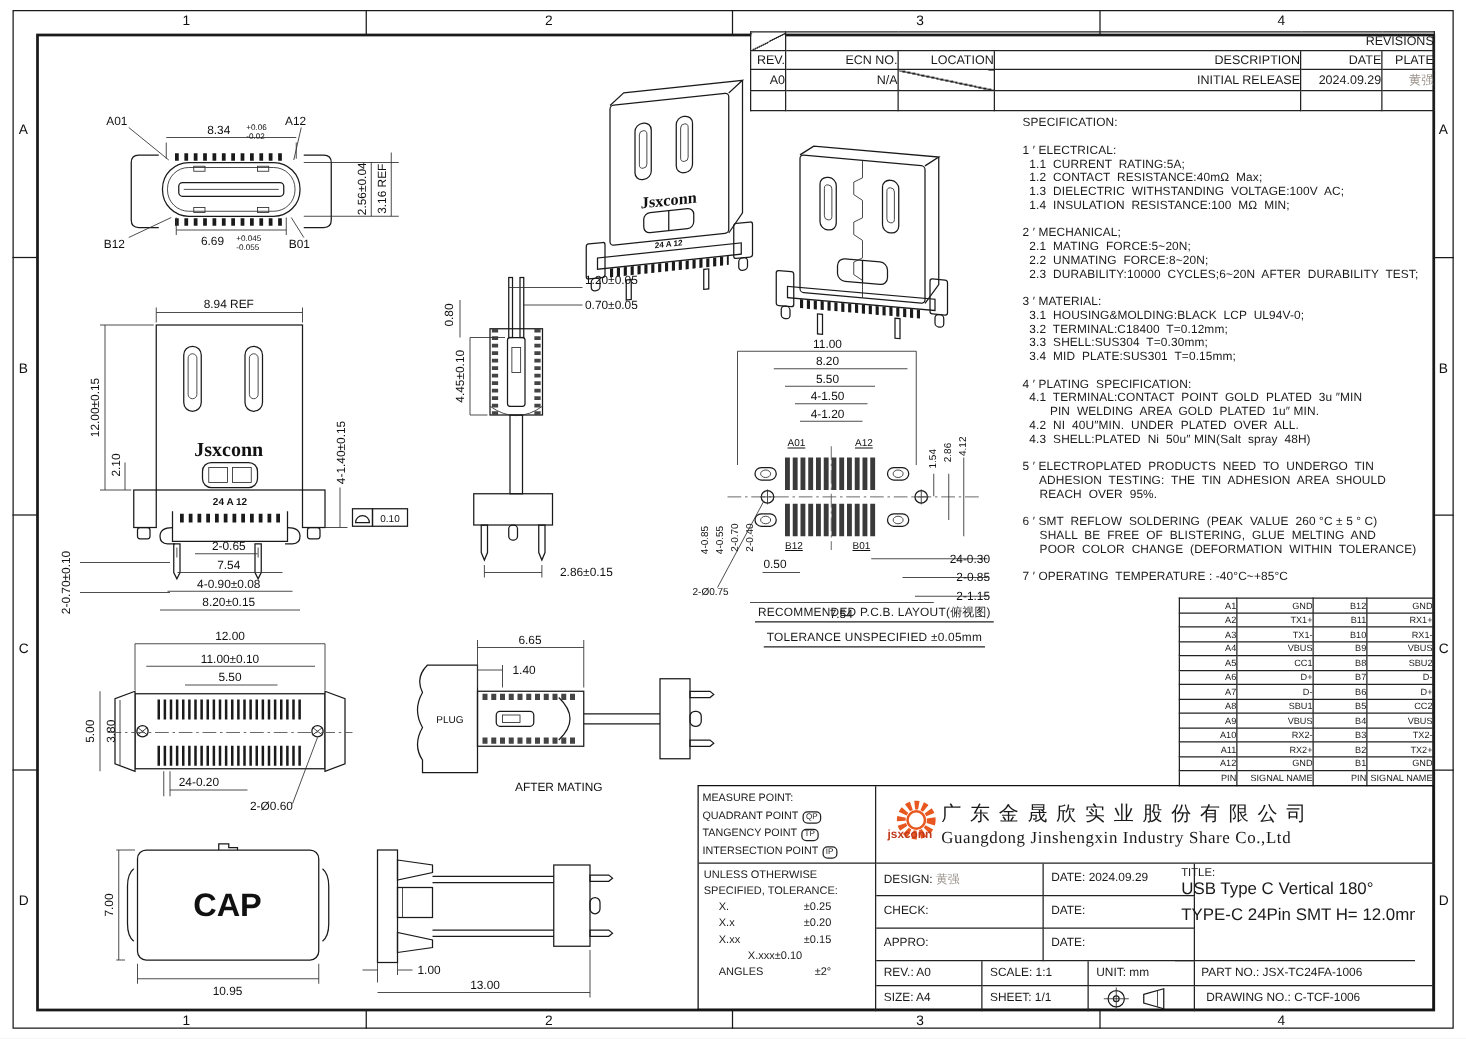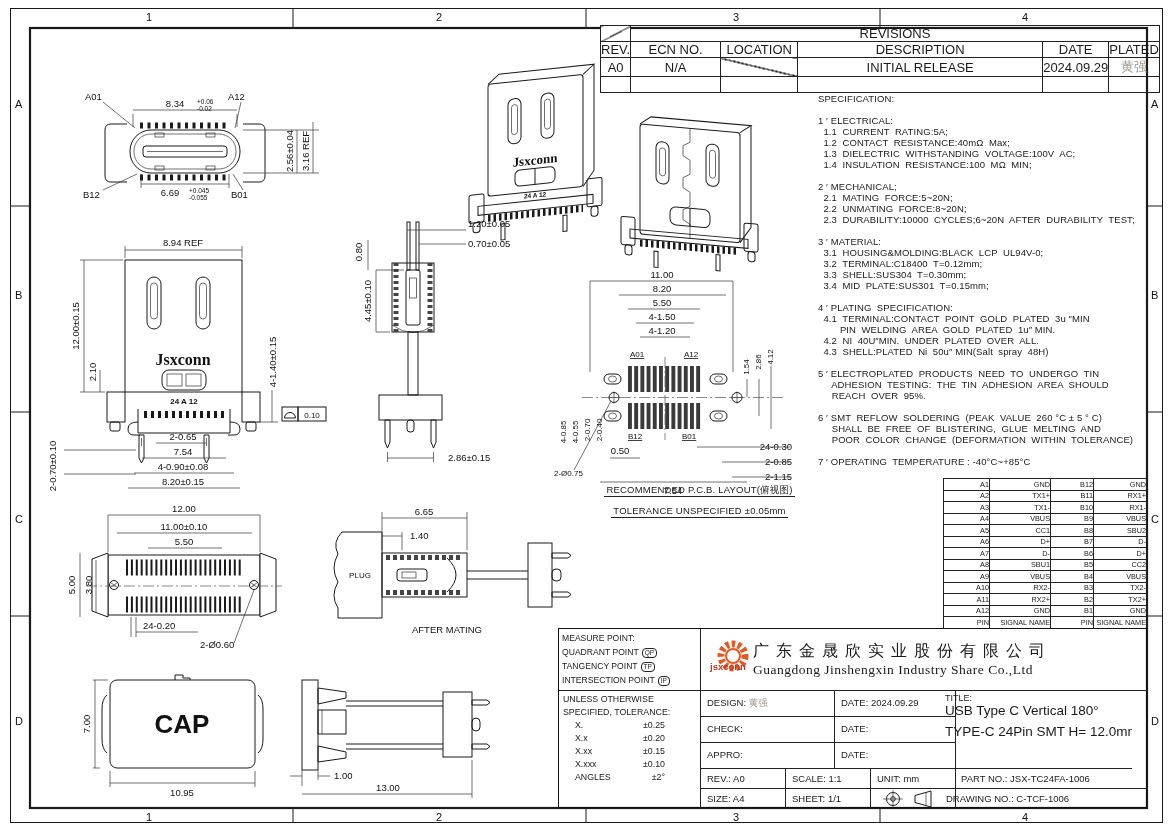--- a/index.html
+++ b/index.html
@@ -12,21 +12,21 @@
   svg .sf{stroke:#1a1a1a;stroke-width:1;fill:#fff}
   svg .thin{stroke:#333;stroke-width:.7;fill:none}
   svg .cl{stroke:#555;stroke-width:.7;fill:none;stroke-dasharray:11 3 2 3}
   svg .brand{font-family:"Liberation Serif",serif;font-weight:bold}
   .zone{position:absolute;font-size:11px;color:#111}
   .rohs{position:absolute;left:40px;top:30px;width:157px;height:33px;border:1.6px solid #111;display:flex;align-items:center;justify-content:center}
   .rohs .in{border:1px solid #111;width:147px;height:25px;display:flex;align-items:center;justify-content:center;
     font-family:"DejaVu Sans Mono",monospace;font-size:15px;letter-spacing:1px}
   table{border-collapse:collapse}
   .rev-tbl{position:absolute;left:600px;top:25px}
-  .rev-tbl td{border:1px solid #222;font-size:13px;text-align:center;padding:0;white-space:nowrap;overflow:hidden}
+  .rev-tbl td{border:1px solid #222;font-size:10px;text-align:right;padding:0;white-space:nowrap;overflow:hidden}
   .diag1{background:linear-gradient(to bottom right,#fff 48%,#222 48%,#222 52%,#fff 52%)}
   .diag2{background:linear-gradient(to top right,#fff 48%,#222 48%,#222 52%,#fff 52%)}
   .stamp{color:#9b948c}
   .spec{position:absolute;left:818px;top:93px;width:332px}
   .spec-line{white-space:pre;font-size:9.5px;line-height:11px;min-height:11px;letter-spacing:.1px}
   .pin-tbl{position:absolute;left:943px;top:478px}
   .pin-tbl td{border:1px solid #222;font-size:7.3px;text-align:right;height:10.5px;padding:0;white-space:nowrap}
   .cap-lbl{position:absolute;left:552px;width:295px;text-align:center;font-size:9.5px;letter-spacing:.2px}
   .cap-lbl span{border-bottom:1px solid #222;padding:0 2px 1px}
   
@@ -91,21 +91,21 @@
         <tr style="height:15px">
           <td class="diag1"></td>
       <td colspan="5">REVISIONS</td>
         </tr>
     <tr style="height:15px">
       <td>REV.</td>
       <td>ECN NO.</td>
       <td>LOCATION</td>
       <td>DESCRIPTION</td>
       <td>DATE</td>
-      <td>PLATED</td>
+      <td>PLATE</td>
         </tr>
     <tr style="height:17px">
       <td>A0</td>
       <td>N/A</td>
       <td class="diag2"></td>
       <td>INITIAL RELEASE</td>
       <td>2024.09.29</td>
       <td class="stamp">黄强</td>
         </tr>
     <tr style="height:16px">
@@ -635,21 +635,21 @@
           <span>±0.25</span>
         </div>
       <div style="padding-left:12px;display:flex;justify-content:space-between;width:90px">
           <span>X.x</span>
           <span>±0.20</span>
         </div>
       <div style="padding-left:12px;display:flex;justify-content:space-between;width:90px">
           <span>X.xx</span>
           <span>±0.15</span>
         </div>
-      <div style="padding-left:12px;display:flex;justify-content:space-between;width:90px">
+      <div style="padding-left:12px;display:flex;justify-content:center;width:90px">
           <span>X.xxx</span>
           <span>±0.10</span>
         </div>
       <div style="padding-left:12px;display:flex;justify-content:space-between;width:90px">
           <span>ANGLES</span>
           <span>±2°</span>
         </div>
     </div>
     <div class="cell tb-label" style="left:142px;top:62px;width:134px;height:26px;padding:6px 0 0 6px">
       <span>DESIGN:</span>&nbsp;<span class="stamp">黄强</span></div>
@@ -677,16 +677,16 @@
     <div class="cell" style="left:312px;top:160px;width:85px;height:20px;border-bottom:none">
       <svg width="85" height="20" style="position:static">
         <circle cx="22" cy="10" r="6.5" class="s"></circle>
           <circle cx="22" cy="10" r="2.3" class="s"></circle>
         <line x1="12" y1="10" x2="32" y2="10" class="thin"></line>
           <line x1="22" y1="1" x2="22" y2="19" class="thin"></line>
         <polygon points="44,6.5 60,2 60,18 44,13.5" class="s"></polygon>
           <line x1="55" y1="3.5" x2="55" y2="16.5" class="thin"></line>
       </svg>
     </div>
-    <div class="cell tb-label" style="left:382px;top:160px;width:192px;height:20px;border-right:none;border-bottom:none;padding:4px 0 0 5px"><span>DRAWING  NO.:   C-TCF-1006</span></div>
+    <div class="cell tb-label" style="left:401px;top:160px;width:192px;height:20px;border-right:none;border-bottom:none;padding:4px 0 0 5px"><span>DRAWING  NO.:   C-TCF-1006</span></div>
   </div>
 
 </div>
 
 </body></html>

